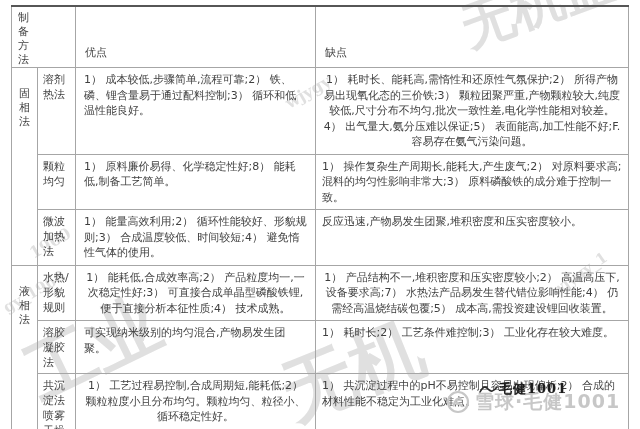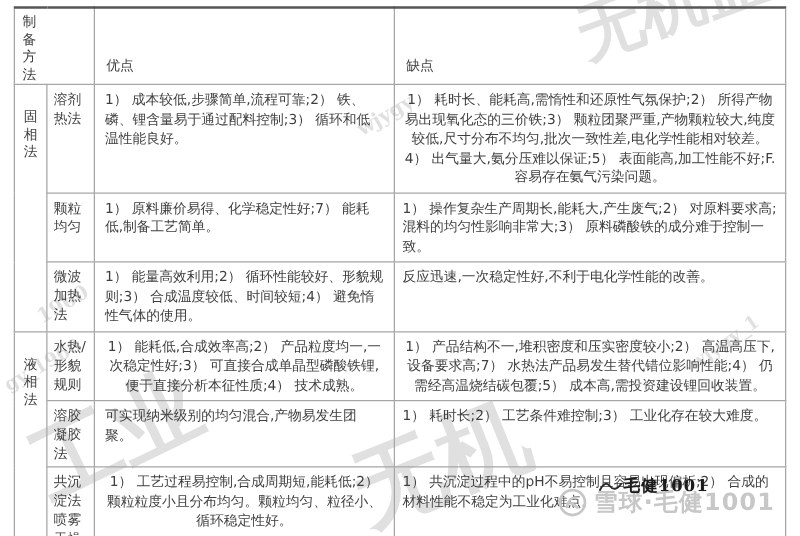--- a/index.html
+++ b/index.html
@@ -87,27 +87,27 @@
     <tr class="h71">
       <td class="group" rowspan="3">
         <div class="vtext">固相法</div>
       </td>
       <td class="method">溶剂热法</td>
       <td class="pros">1） 成本较低,步骤简单,流程可靠;2） 铁、磷、锂含量易于通过配料控制;3） 循环和低温性能良好。</td>
       <td class="cons center">1） 耗时长、能耗高,需惰性和还原性气氛保护;2） 所得产物易出现氧化态的三价铁;3） 颗粒团聚严重,产物颗粒较大,纯度较低,尺寸分布不均匀,批次一致性差,电化学性能相对较差。4） 出气量大,氨分压难以保证;5） 表面能高,加工性能不好;F.容易存在氨气污染问题。</td>
     </tr>
     <tr class="h53">
       <td class="method">颗粒均匀</td>
-      <td class="pros">1） 原料廉价易得、化学稳定性好;7） 能耗低,制备工艺简单。</td>
+      <td class="pros">1） 原料廉价易得、化学稳定性好;8） 能耗低,制备工艺简单。</td>
       <td class="cons">1） 操作复杂生产周期长,能耗大,产生废气;2） 对原料要求高;混料的均匀性影响非常大;3） 原料磷酸铁的成分难于控制一致。</td>
     </tr>
     <tr class="h54">
       <td class="method">微波加热法</td>
       <td class="pros">1） 能量高效利用;2） 循环性能较好、形貌规则;3） 合成温度较低、时间较短;4） 避免惰性气体的使用。</td>
-      <td class="cons">反应迅速,一次稳定性好,不利于电化学性能的改善。</td>
+      <td class="cons">反应迅速,产物易发生团聚,堆积密度和压实密度较小。</td>
     </tr>
 
     <tr class="h55">
       <td class="group" rowspan="3">
         <div class="vtext">液相法</div>
       </td>
       <td class="method">水热/形貌规则</td>
       <td class="pros center">1） 能耗低,合成效率高;2） 产品粒度均一,一次稳定性好;3） 可直接合成单晶型磷酸铁锂,便于直接分析本征性质;4） 技术成熟。</td>
       <td class="cons center">1） 产品结构不一,堆积密度和压实密度较小;2） 高温高压下,设备要求高;7） 水热法产品易发生替代错位影响性能;4） 仍需经高温烧结碳包覆;5） 成本高,需投资建设锂回收装置。</td>
     </tr>

